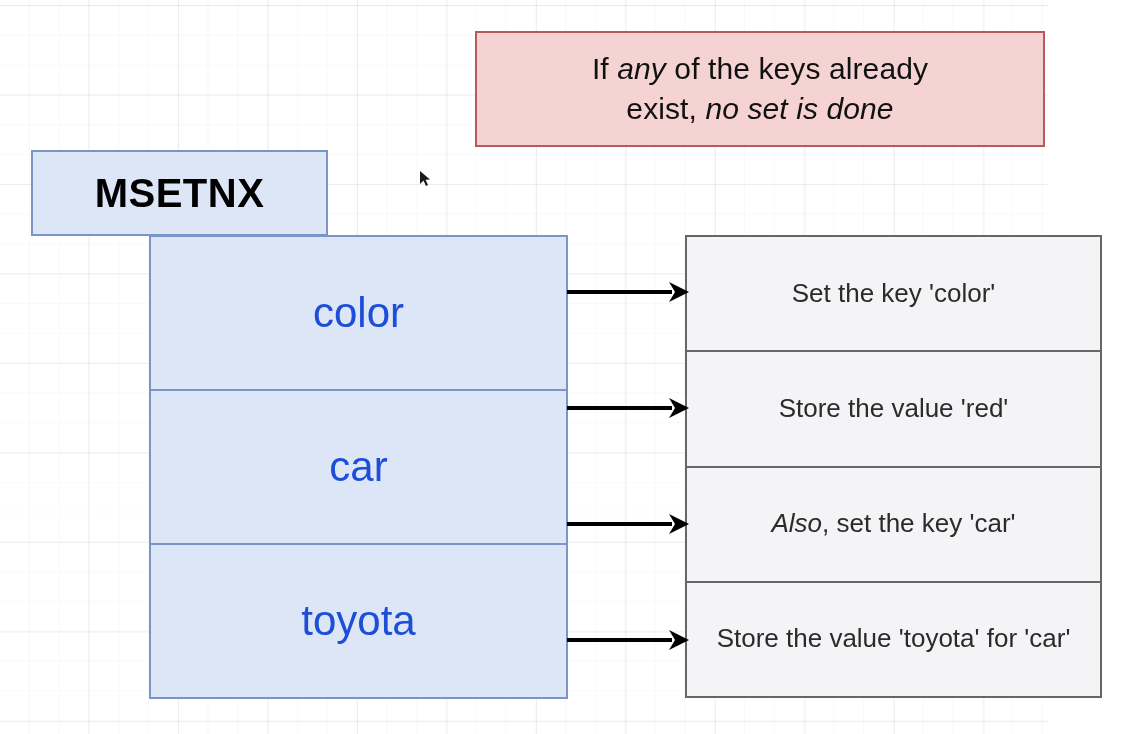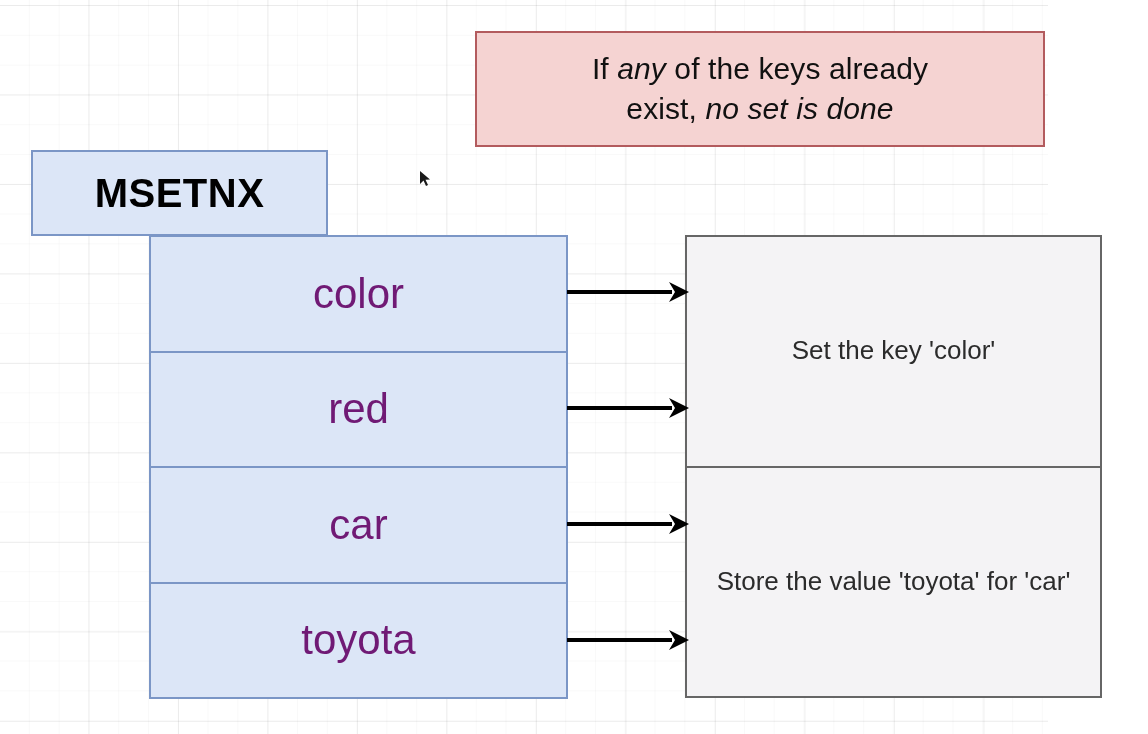--- a/index.html
+++ b/index.html
@@ -87,21 +87,21 @@
     flex-direction: column;
     z-index: 2;
   }
   .arg-cell {
     flex: 1 1 0;
     box-sizing: border-box;
     display: flex;
     align-items: center;
     justify-content: center;
     font-size: 42px;
-    color: #701a75;
+    color: #1d4ed8;
     border-bottom: 2px solid #7b96c6;
   }
   .arg-cell:last-child { border-bottom: none; }
 
   
   .effects-column {
     position: absolute;
     left: 685px;
     top: 235px;
     width: 417px;
@@ -163,34 +163,41 @@
 
   <div class="cmd-box">
     <span>MSETNX</span>
   </div>
 
   <div class="args-column">
     <div class="arg-cell">
       <span>color</span>
     </div>
     <div class="arg-cell">
-      <span>red</span>
-    </div>
-    <div class="arg-cell">
       <span>car</span>
     </div>
     <div class="arg-cell">
       <span>toyota</span>
     </div>
   </div>
 
   <div class="effects-column">
     <div class="effect-cell">
       <div>
         <em></em><span>Set the key 'color'</span>
+      </div>
+    </div>
+    <div class="effect-cell">
+      <div>
+        <em></em><span>Store the value 'red'</span>
+      </div>
+    </div>
+    <div class="effect-cell">
+      <div>
+        <em>Also</em><span>, set the key 'car'</span>
       </div>
     </div>
     <div class="effect-cell">
       <div>
         <em></em><span>Store the value 'toyota' for 'car'</span>
       </div>
     </div>
   </div>
 
   <div class="arrow" style="top:280px">

